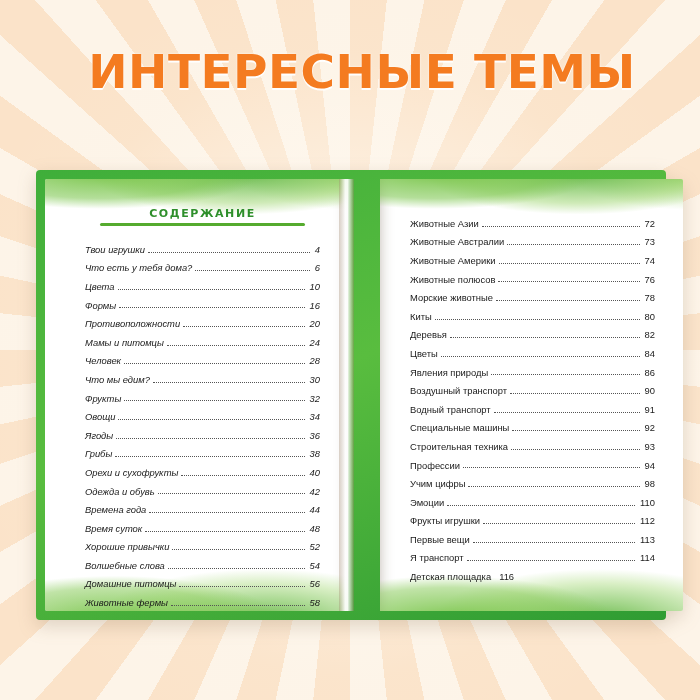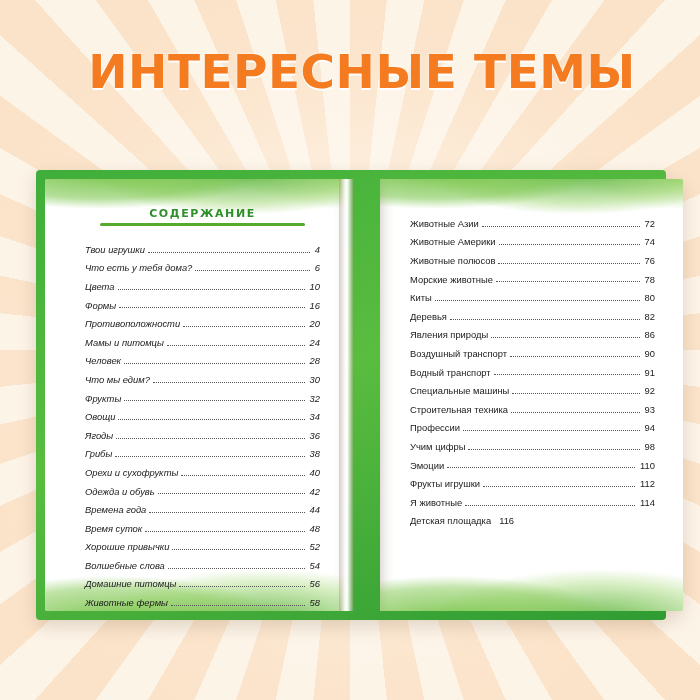--- a/index.html
+++ b/index.html
@@ -334,20 +334,25 @@
       <div class="splash-top"></div>
       <div class="splash-bottom"></div>
 
       <div class="toc toc-right">
         <div class="toc-row">
           <span class="toc-title">Животные Азии</span>
           <span class="toc-dots"></span>
           <span class="toc-page">72</span>
         </div>
         <div class="toc-row">
+          <span class="toc-title">Животные Австралии</span>
+          <span class="toc-dots"></span>
+          <span class="toc-page">73</span>
+        </div>
+        <div class="toc-row">
           <span class="toc-title">Животные Америки</span>
           <span class="toc-dots"></span>
           <span class="toc-page">74</span>
         </div>
         <div class="toc-row">
           <span class="toc-title">Животные полюсов</span>
           <span class="toc-dots"></span>
           <span class="toc-page">76</span>
         </div>
         <div class="toc-row">
@@ -359,20 +364,25 @@
           <span class="toc-title">Киты</span>
           <span class="toc-dots"></span>
           <span class="toc-page">80</span>
         </div>
         <div class="toc-row">
           <span class="toc-title">Деревья</span>
           <span class="toc-dots"></span>
           <span class="toc-page">82</span>
         </div>
         <div class="toc-row">
+          <span class="toc-title">Цветы</span>
+          <span class="toc-dots"></span>
+          <span class="toc-page">84</span>
+        </div>
+        <div class="toc-row">
           <span class="toc-title">Явления природы</span>
           <span class="toc-dots"></span>
           <span class="toc-page">86</span>
         </div>
         <div class="toc-row">
           <span class="toc-title">Воздушный транспорт</span>
           <span class="toc-dots"></span>
           <span class="toc-page">90</span>
         </div>
         <div class="toc-row">
@@ -404,21 +414,26 @@
           <span class="toc-title">Эмоции</span>
           <span class="toc-dots"></span>
           <span class="toc-page">110</span>
         </div>
         <div class="toc-row">
           <span class="toc-title">Фрукты игрушки</span>
           <span class="toc-dots"></span>
           <span class="toc-page">112</span>
         </div>
         <div class="toc-row">
-          <span class="toc-title">Я животные</span>
+          <span class="toc-title">Первые вещи</span>
+          <span class="toc-dots"></span>
+          <span class="toc-page">113</span>
+        </div>
+        <div class="toc-row">
+          <span class="toc-title">Я транспорт</span>
           <span class="toc-dots"></span>
           <span class="toc-page">114</span>
         </div>
         <div class="toc-row">
           <span class="toc-title">Детская площадка</span>
 
           <span class="toc-page">116</span>
         </div>
 
       </div>

